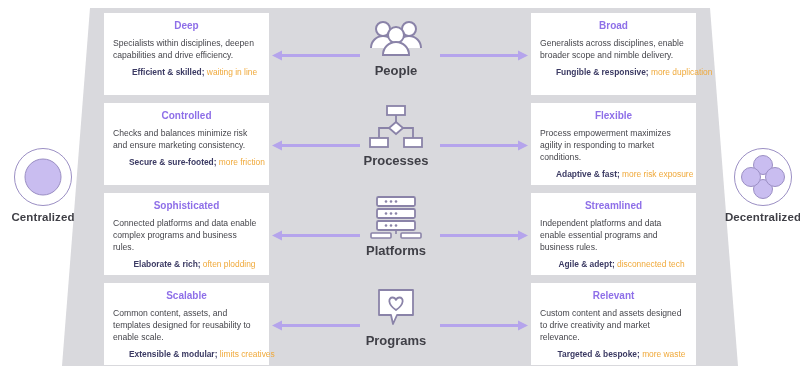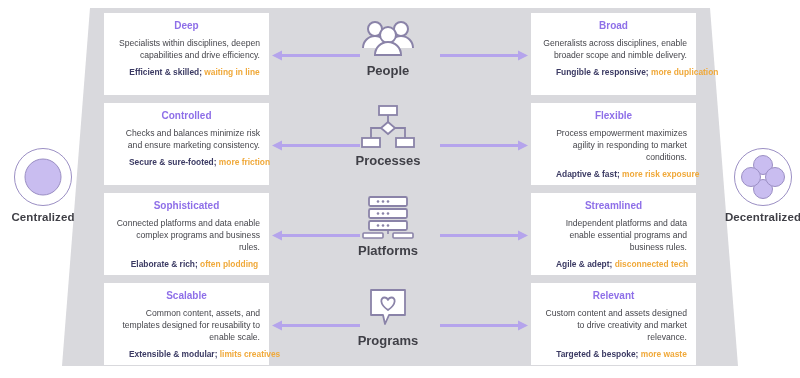--- a/index.html
+++ b/index.html
@@ -110,42 +110,41 @@
     font-size: 10px;
     font-weight: bold;
     color: #8e6fe8;
     line-height: 1.15;
     margin-bottom: 5px;
   }
   .card-body {
     font-size: 8.6px;
     color: #45454b;
     line-height: 1.42;
-    text-align: right;
+    text-align: left;
   }
   .card-foot {
     margin-top: 6px;
     font-size: 8.4px;
     text-align: center;
     white-space: nowrap;
   }
   .card-foot .pro {
     font-weight: bold;
     color: #3b3a63;
     margin-left: 16px;
   }
   .card-foot .con {
     color: #f0a93a;
-    font-weight: bold;
   }
 
   
   .center {
     position: absolute;
-    left: 288px;
+    left: 296px;
     top: 0;
     width: 200px;
     height: 82px;
     text-align: center;
   }
   .center-icon {
     height: 46px;
     display: flex;
     align-items: flex-end;
     justify-content: center;

